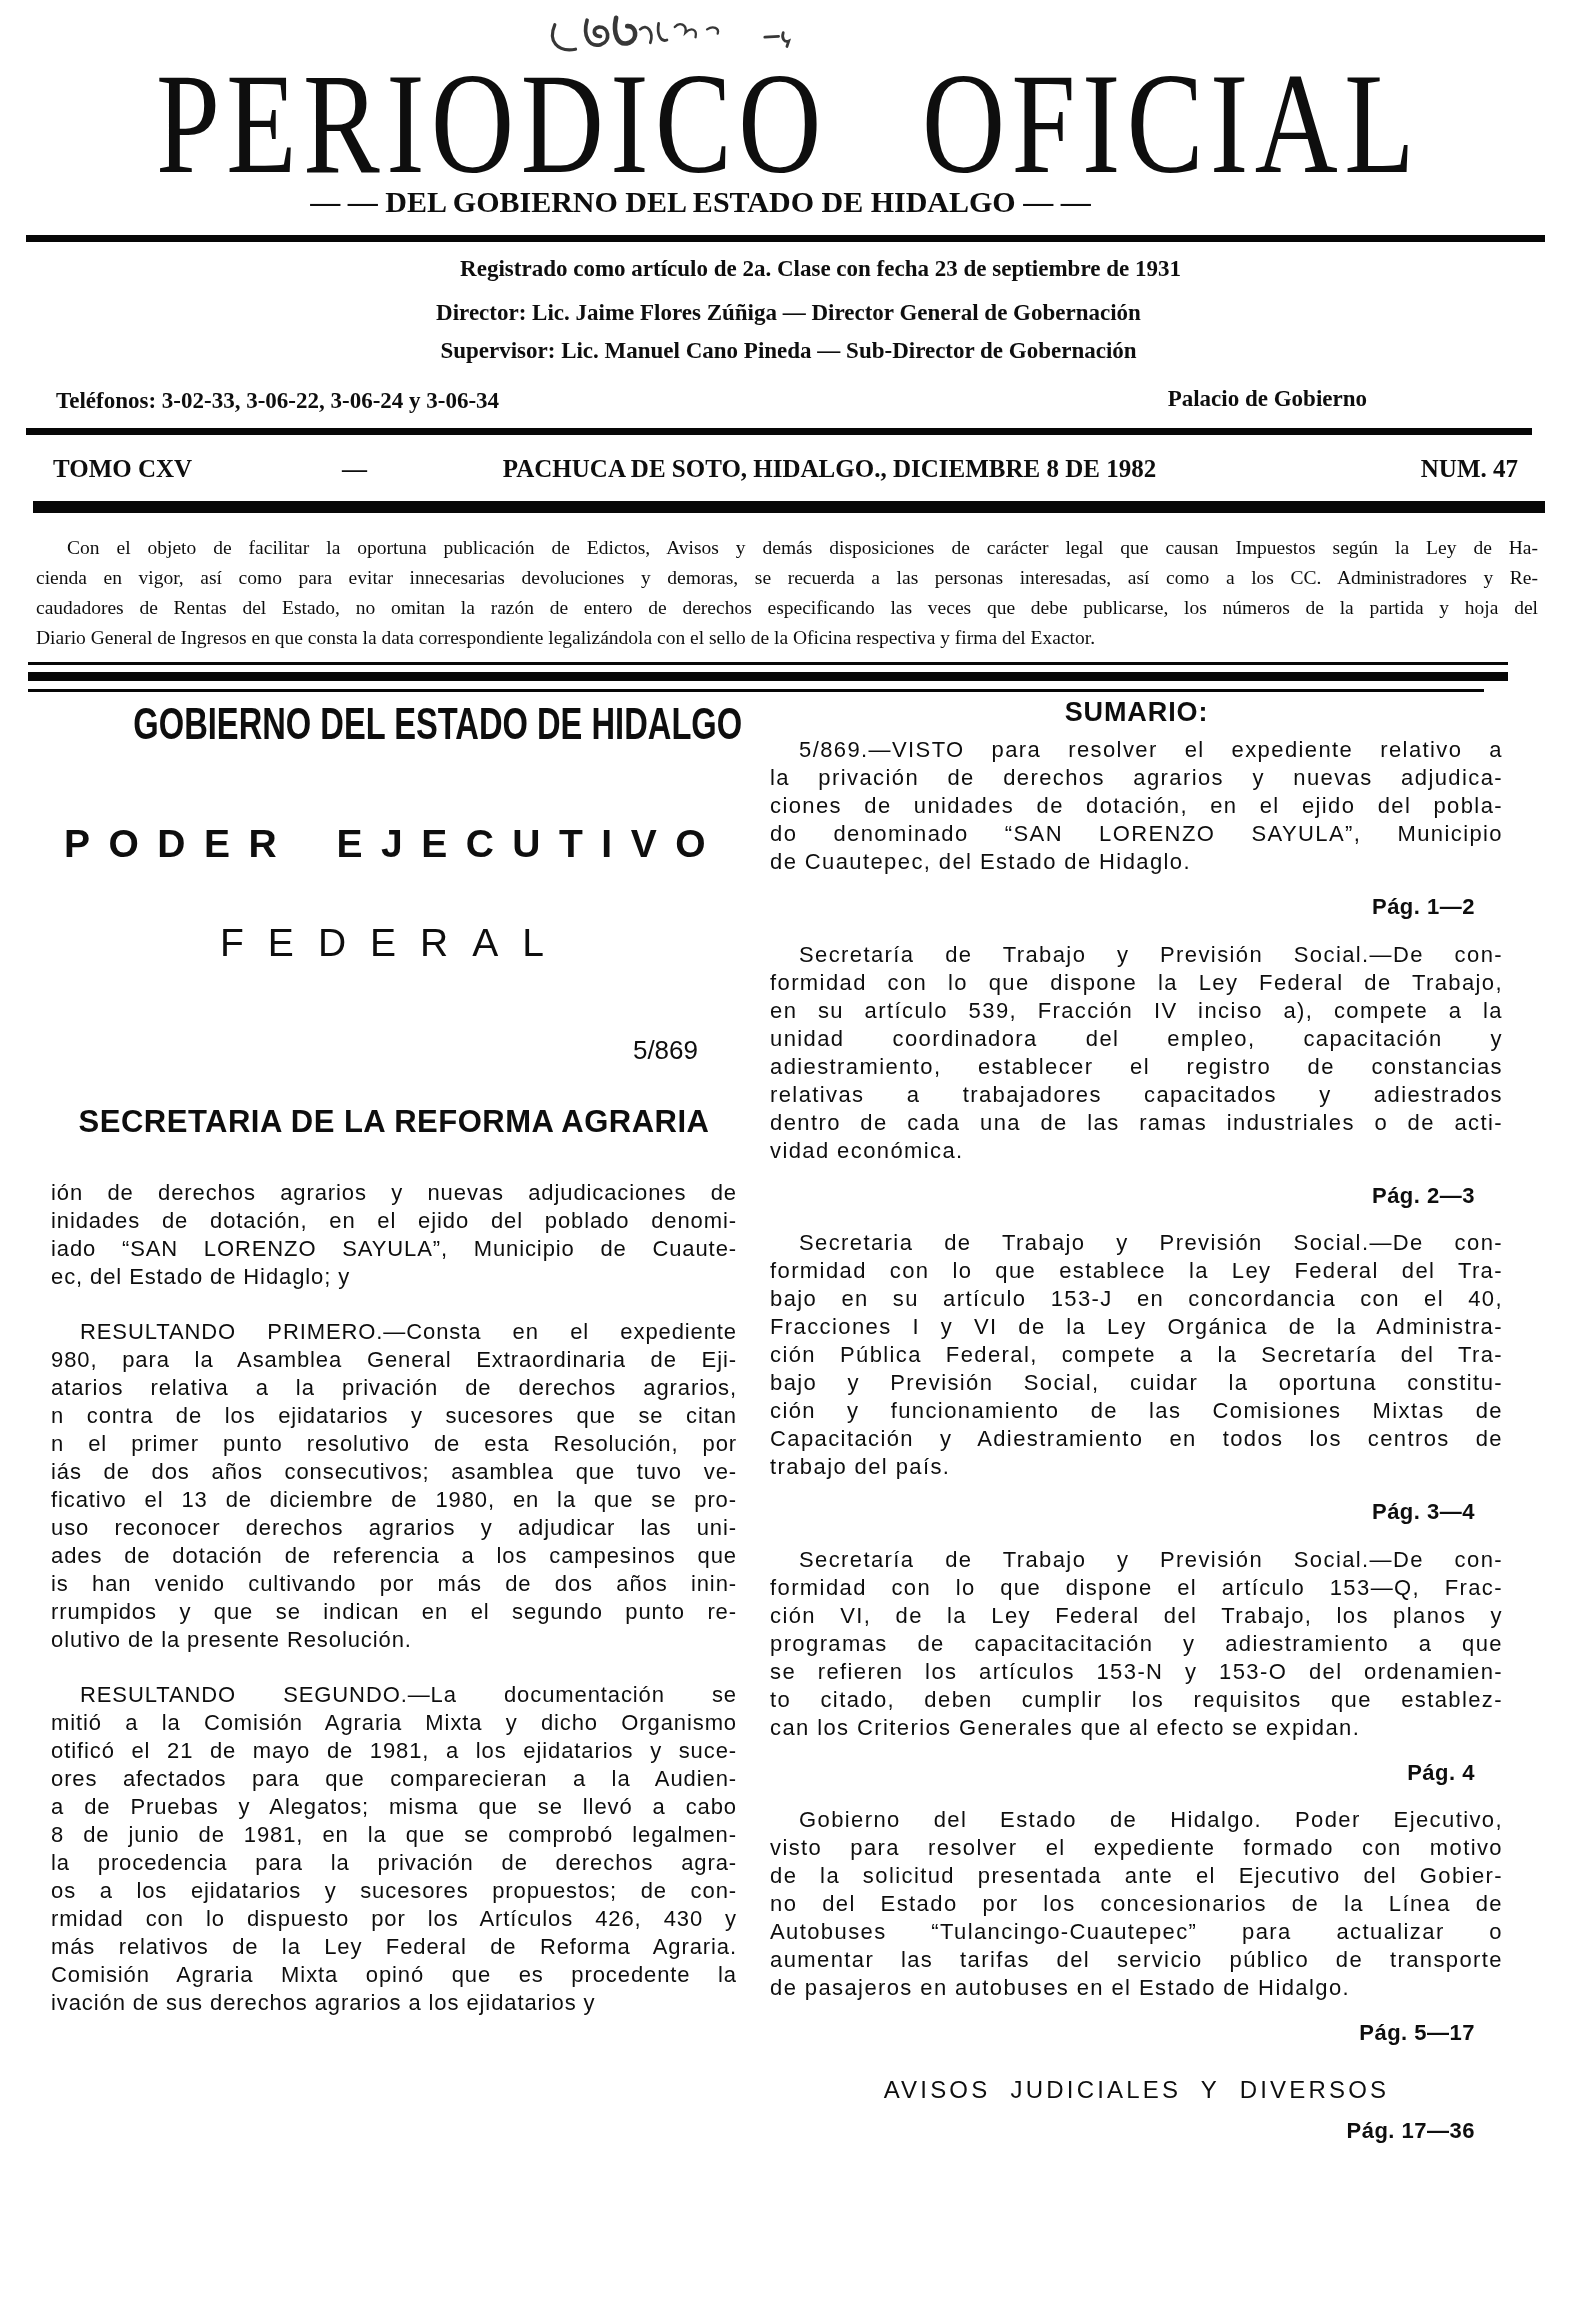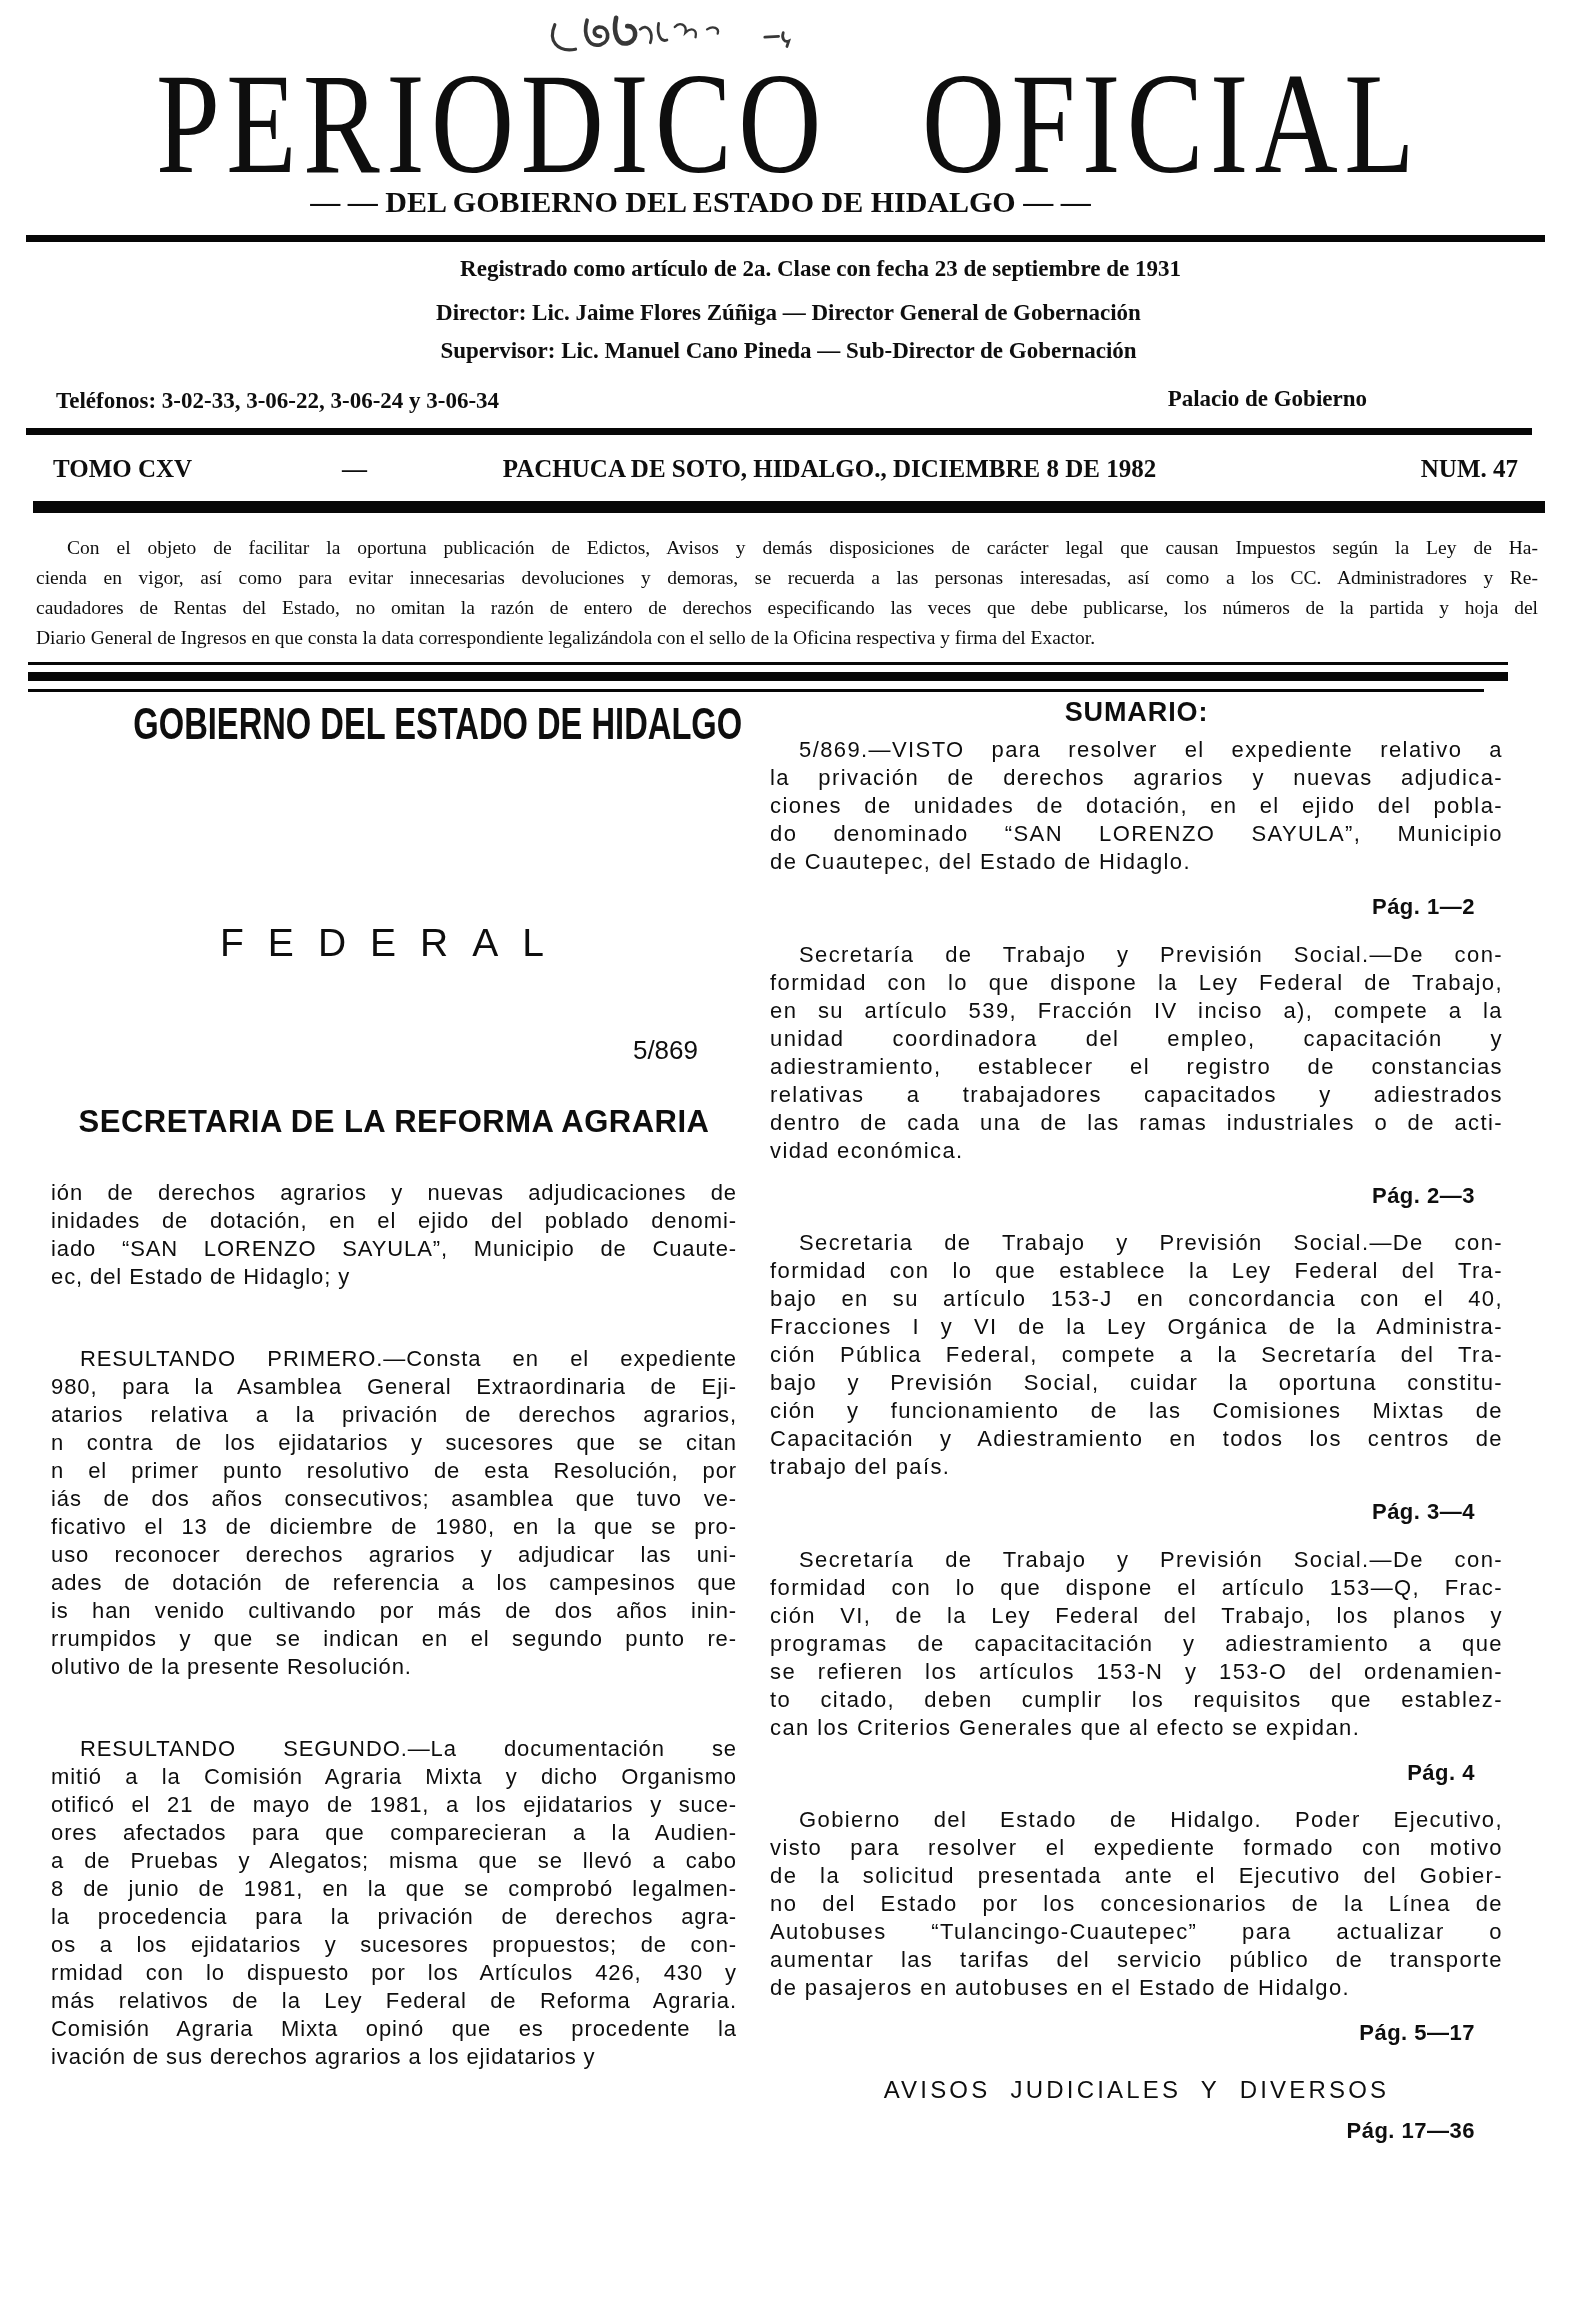--- a/index.html
+++ b/index.html
@@ -74,21 +74,21 @@
     font-size:39px;font-weight:700;letter-spacing:18.5px;word-spacing:12px;
   }
   .lh-fed{
     top:921px;left:51px;width:686px;text-align:center;white-space:nowrap;
     font-size:39px;font-weight:400;letter-spacing:24px;
   }
   .docket{top:1035px;left:51px;width:686px;text-align:right;padding-right:39px;box-sizing:border-box;font-size:26px;}
   .lh-sec{top:1104px;left:51px;width:686px;text-align:center;font-size:31px;font-weight:700;letter-spacing:0.5px;}
 
   .lcol{top:1179px;left:51px;width:686px;font-size:22px;line-height:28px;letter-spacing:0.9px;}
-  .lcol .para + .para{margin-top:54px;}
+  .lcol .para + .para{margin-top:27px;}
   .body-ln{text-align:justify;text-align-last:justify;}
   .body-ln.first{text-indent:29px;}
   .body-ln.last{text-align-last:left;}
 
   
   .sumario{top:697px;left:770px;width:733px;text-align:center;font-size:27px;font-weight:700;letter-spacing:0.9px;}
   .rcol{top:736px;left:770px;width:733px;font-size:22px;line-height:28px;letter-spacing:1.4px;}
   .rcol .entry + .entry{margin-top:19.5px;}
   .pag{text-align:right;padding-right:28px;font-weight:700;margin-top:17px;letter-spacing:0.5px;}
   .avisos{margin-top:29px;text-align:center;font-size:24px;letter-spacing:3.2px;word-spacing:10.2px;}
@@ -140,20 +140,21 @@
     <div class="ln">cienda en vigor, así como para evitar innecesarias devoluciones y demoras, se recuerda a las personas interesadas, así como a los CC. Administradores y Re-</div>
     <div class="ln">caudadores de Rentas del Estado, no omitan la razón de entero de derechos especificando las veces que debe publicarse, los números de la partida y hoja del</div>
     <div class="ln last">Diario General de Ingresos en que consta la data correspondiente legalizándola con el sello de la Oficina respectiva y firma del Exactor.</div>
   </div>
 
   <div class="abs rule t1"></div>
   <div class="abs rule t2"></div>
   <div class="abs rule t3"></div>
 
   <div class="abs lh-gov">GOBIERNO DEL ESTADO DE HIDALGO</div>
+  <div class="abs lh-poder">PODER EJECUTIVO</div>
   <div class="abs lh-fed">FEDERAL</div>
   <div class="abs docket">5/869</div>
   <div class="abs lh-sec">SECRETARIA DE LA REFORMA AGRARIA</div>
 
   <div class="abs lcol">
     <div class="para">
       <div class="body-ln">ión de derechos agrarios y nuevas adjudicaciones de</div>
       <div class="body-ln">inidades de dotación, en el ejido del poblado denomi-</div>
       <div class="body-ln">iado “SAN LORENZO SAYULA”, Municipio de Cuaute-</div>
       <div class="body-ln last">ec, del Estado de Hidaglo; y</div>

